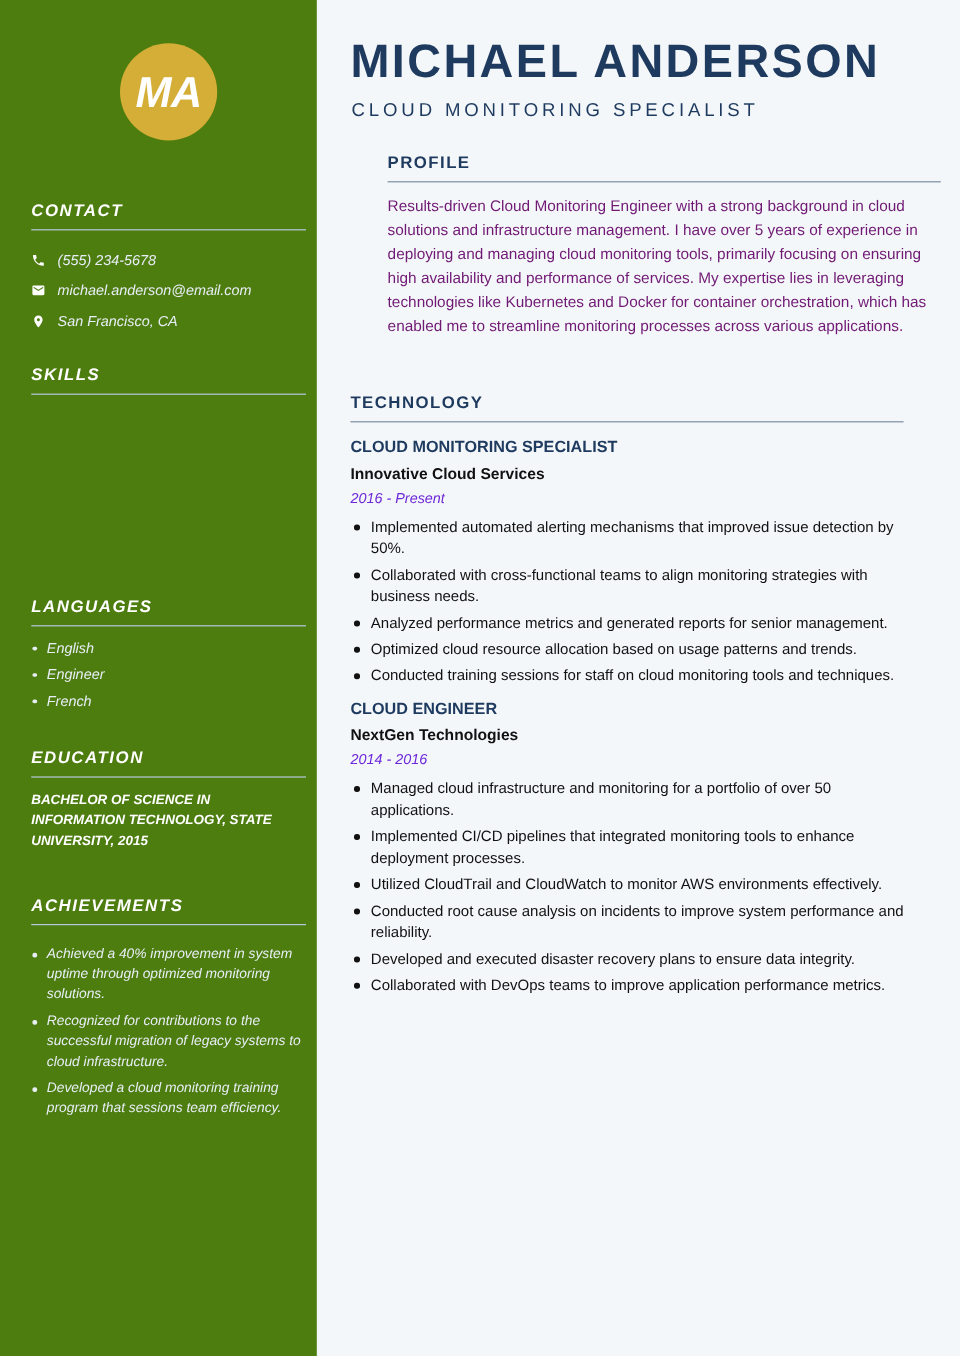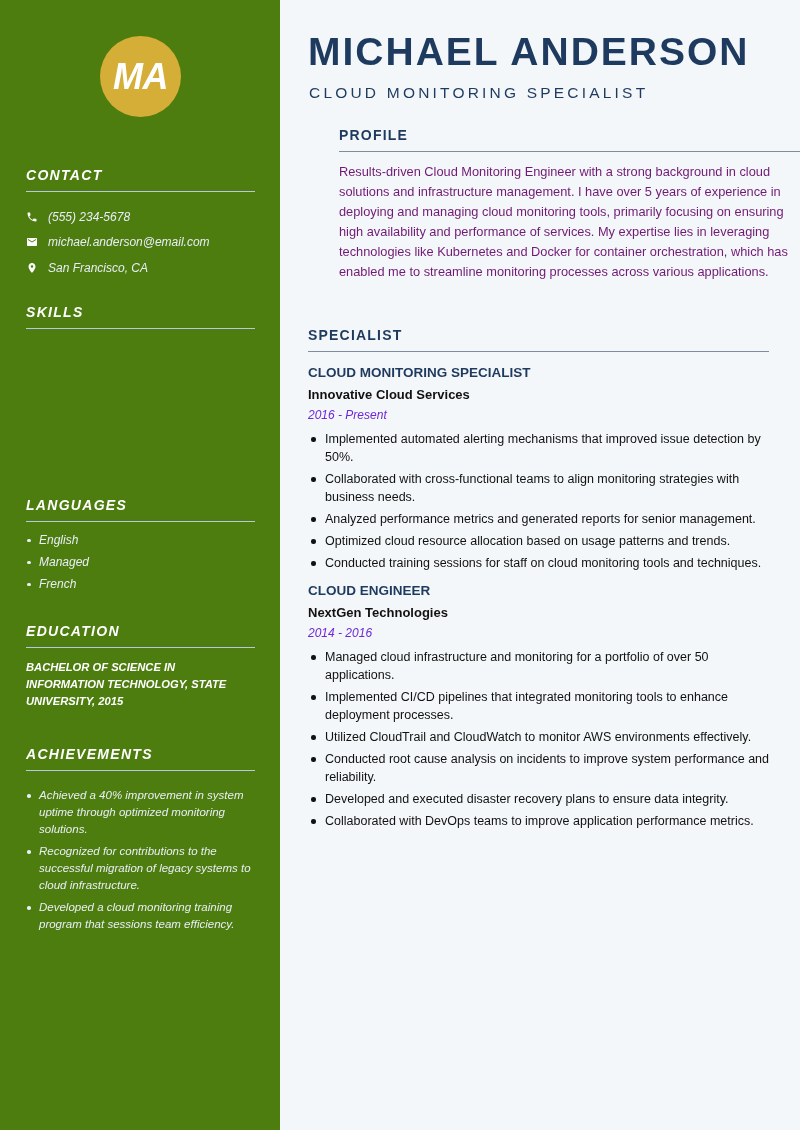--- a/index.html
+++ b/index.html
@@ -1,21 +1,21 @@
 <!DOCTYPE html>
 <html><head>
 <meta charset="utf-8">
 <style>
   * { box-sizing: border-box; margin: 0; padding: 0; }
   html, body { width: 800px; height: 1130px; overflow: hidden; }
   body { font-family: "Liberation Sans", "DejaVu Sans", sans-serif; background: #f4f7f9; position: relative; }
 
   .sidebar { position: absolute; left: 0; top: 0; width: 280px; height: 1130px; background: #4d7c0f; color: #ffffff; font-style: italic; }
   .divider-line { position: absolute; left: 280px; top: 0; width: 2px; height: 1130px; background: #dfe6ee; }
-  .main { position: absolute; left: 280px; top: 0; width: 518px; height: 1130px; background: #f4f7f9; }
+  .main { position: absolute; left: 264px; top: 0; width: 518px; height: 1130px; background: #f4f7f9; }
 
   .avatar { position: absolute; left: 100px; top: 36px; width: 81px; height: 81px; border-radius: 50%; background: #d4ae36; display: flex; align-items: center; justify-content: center; }
   .avatar span { font-family: "Liberation Sans", sans-serif; font-weight: 700; font-size: 36px; color: #ffffff; letter-spacing: -0.5px; }
 
   .sb-section { position: absolute; left: 26px; width: 229px; }
   .sb-heading { font-size: 14px; font-weight: 700; letter-spacing: 1.3px; color: #ffffff; padding-bottom: 8px; border-bottom: 1.5px solid #b8c8de; }
 
   .contact-list { list-style: none; margin-top: 12px; }
   .contact-item { display: flex; align-items: center; height: 25.5px; font-size: 12px; color: #e8eef6; }
   .contact-item .ic { width: 22px; display: flex; align-items: center; }
@@ -86,21 +86,21 @@
   </section>
 
   <section class="sb-section" style="top:304px;">
     <h2 class="sb-heading">SKILLS</h2>
   </section>
 
   <section class="sb-section" style="top:497px;">
     <h2 class="sb-heading">LANGUAGES</h2>
     <ul class="bullet-list">
       <li>English</li>
-      <li>Managed</li>
+      <li>Engineer</li>
       <li>French</li>
     </ul>
   </section>
 
   <section class="sb-section" style="top:623px;">
     <h2 class="sb-heading">EDUCATION</h2>
     <p class="edu-text">BACHELOR OF SCIENCE IN INFORMATION TECHNOLOGY, STATE UNIVERSITY, 2015</p>
   </section>
 
   <section class="sb-section" style="top:746px;">
@@ -118,21 +118,21 @@
 <main class="main">
   <h1 class="name">MICHAEL ANDERSON</h1>
   <div class="title">CLOUD MONITORING SPECIALIST</div>
 
   <section class="m-section" style="top:127px;margin-left:31px;">
     <h2 class="m-heading">PROFILE</h2>
     <p class="profile-text">Results-driven Cloud Monitoring Engineer with a strong background in cloud solutions and infrastructure management. I have over 5 years of experience in deploying and managing cloud monitoring tools, primarily focusing on ensuring high availability and performance of services. My expertise lies in leveraging technologies like Kubernetes and Docker for container orchestration, which has enabled me to streamline monitoring processes across various applications.</p>
   </section>
 
   <section class="m-section" style="top:327px;">
-    <h2 class="m-heading">SPECIALIST</h2>
+    <h2 class="m-heading">TECHNOLOGY</h2>
 
     <div class="job">
       <div class="job-title">CLOUD MONITORING SPECIALIST</div>
       <div class="job-company">Innovative Cloud Services</div>
       <div class="job-dates">2016 - Present</div>
       <ul class="job-bullets">
         <li>Implemented automated alerting mechanisms that improved issue detection by 50%.</li>
         <li>Collaborated with cross-functional teams to align monitoring strategies with business needs.</li>
         <li>Analyzed performance metrics and generated reports for senior management.</li>
         <li>Optimized cloud resource allocation based on usage patterns and trends.</li>

